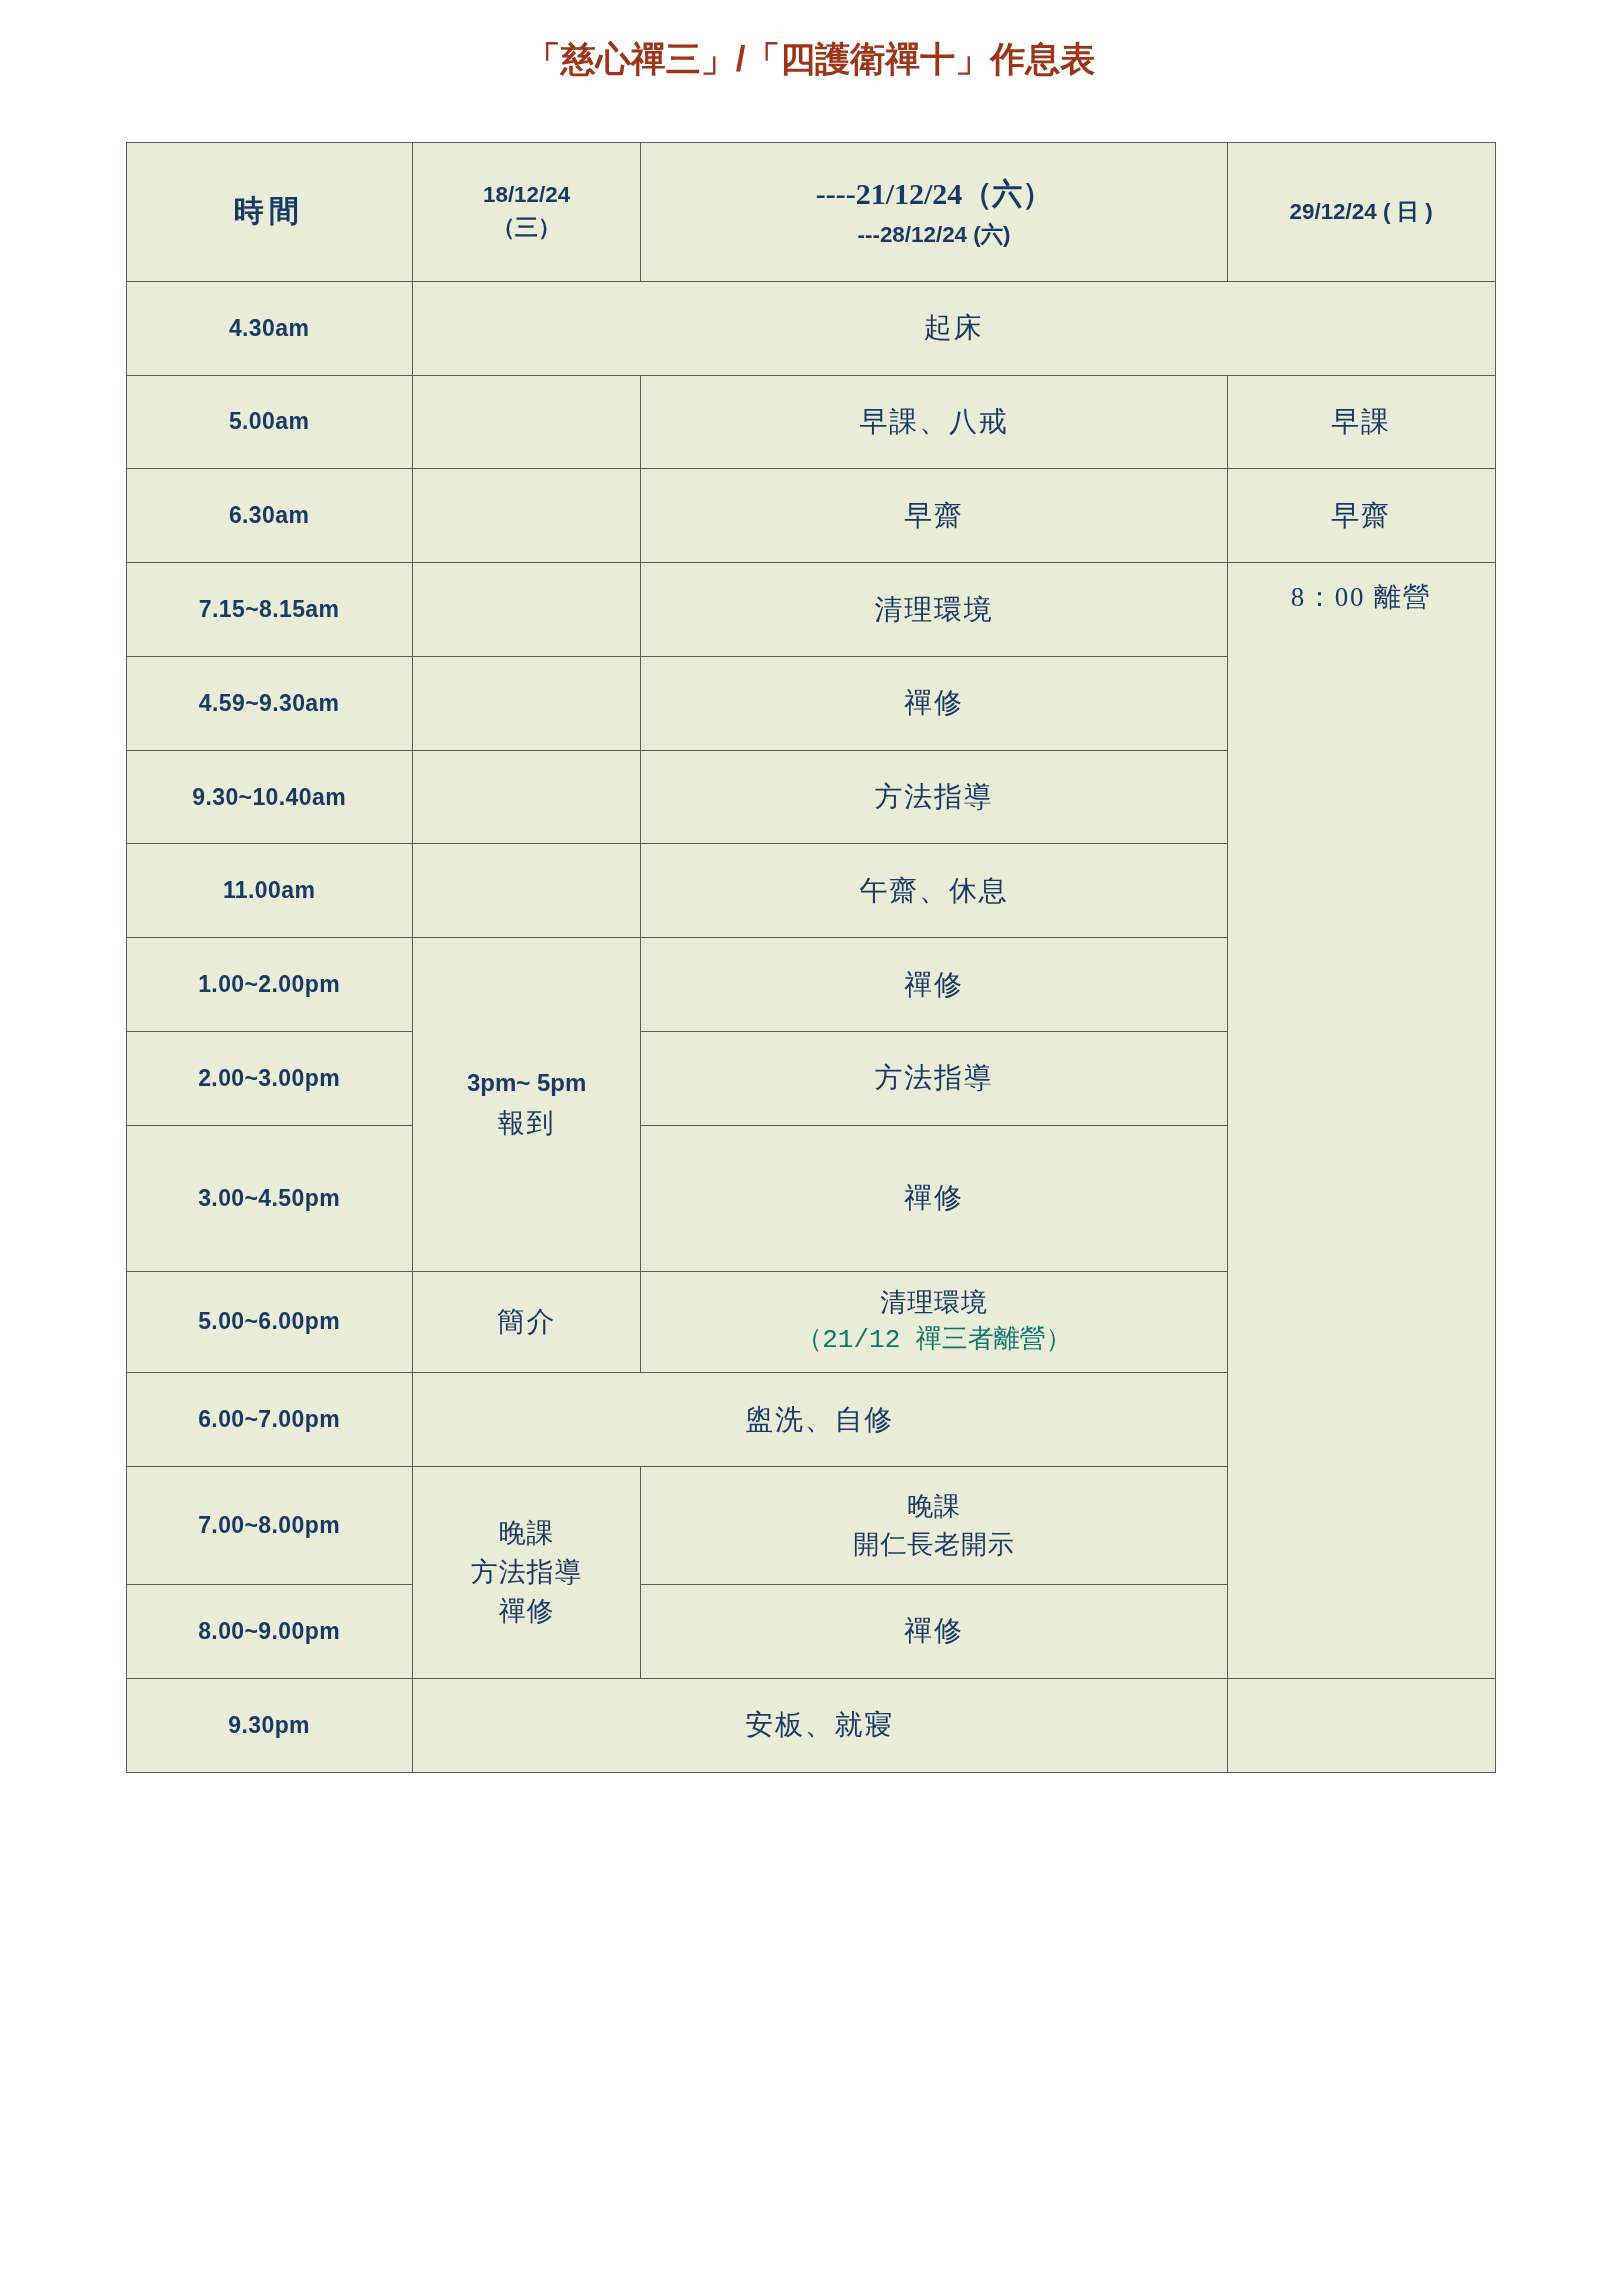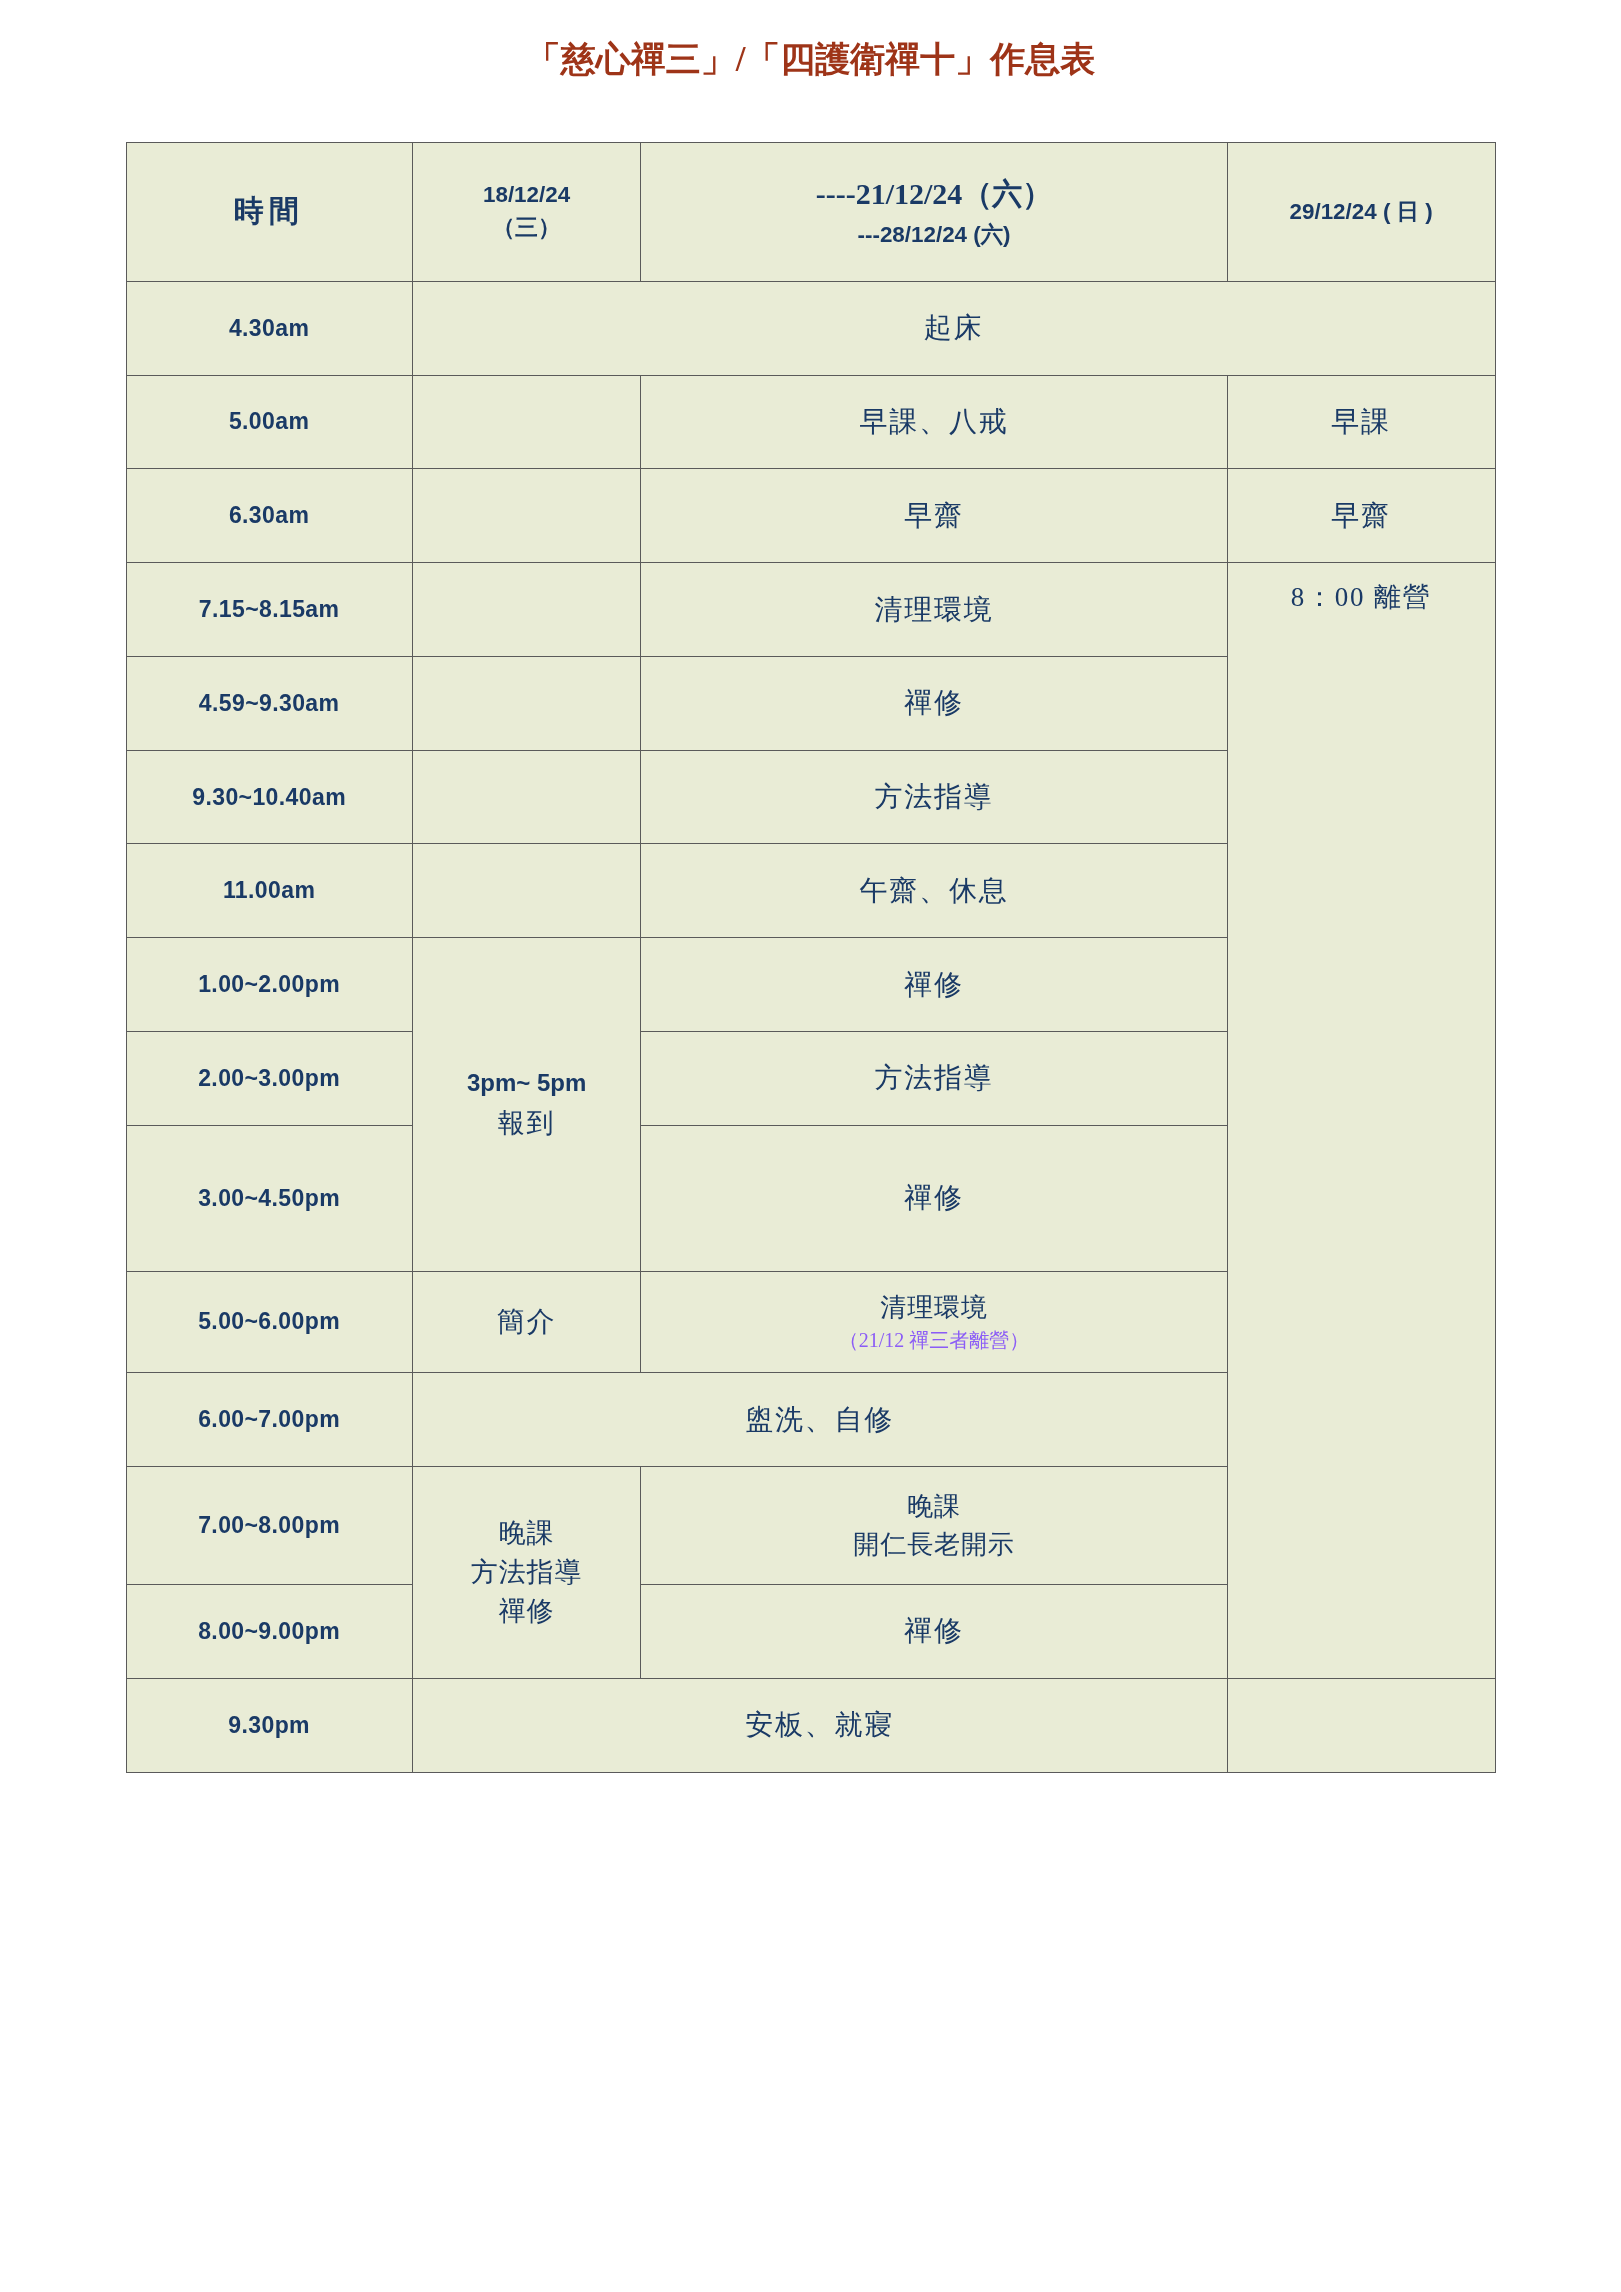--- a/index.html
+++ b/index.html
@@ -34,21 +34,21 @@
     font-family: "Liberation Sans", sans-serif;
   }
   .title-sub {
     margin: 0;
     padding-top: 36px;
     padding-bottom: 51px;
     text-align: center;
     font-size: 35px;
     font-weight: bold;
     color: #9e3418;
-    font-family: Liberation Serif, serif;
+    font-family: Liberation Sans, sans-serif;
   }
   table.schedule {
     border-collapse: collapse;
     width: 1370px;
     margin: 8px auto;
     table-layout: fixed;
   }
   table.schedule td {
     border: 1.8px solid #5a5a5a;
     background: #e9ecd6;
@@ -101,23 +101,23 @@
     line-height: 1.5;
   }
   .act-sm {
     font-size: 26px;
     font-family: "Liberation Serif", serif;
     letter-spacing: 0.9px;
     line-height: 1.45;
   }
   .act-note {
     display: block;
-    font-size: 20px;
-    color: #8b5cf6;
-    font-family: Liberation Serif, serif;
+    font-size: 26px;
+    color: #0f766e;
+    font-family: Liberation Mono, monospace;
     letter-spacing: 0px;
   }
   .reg {
     font-size: 24px;
     font-weight: bold;
     line-height: 1.6;
   }
   .reg .cjk {
     font-family: "Liberation Serif", serif;
     font-size: 27px;

